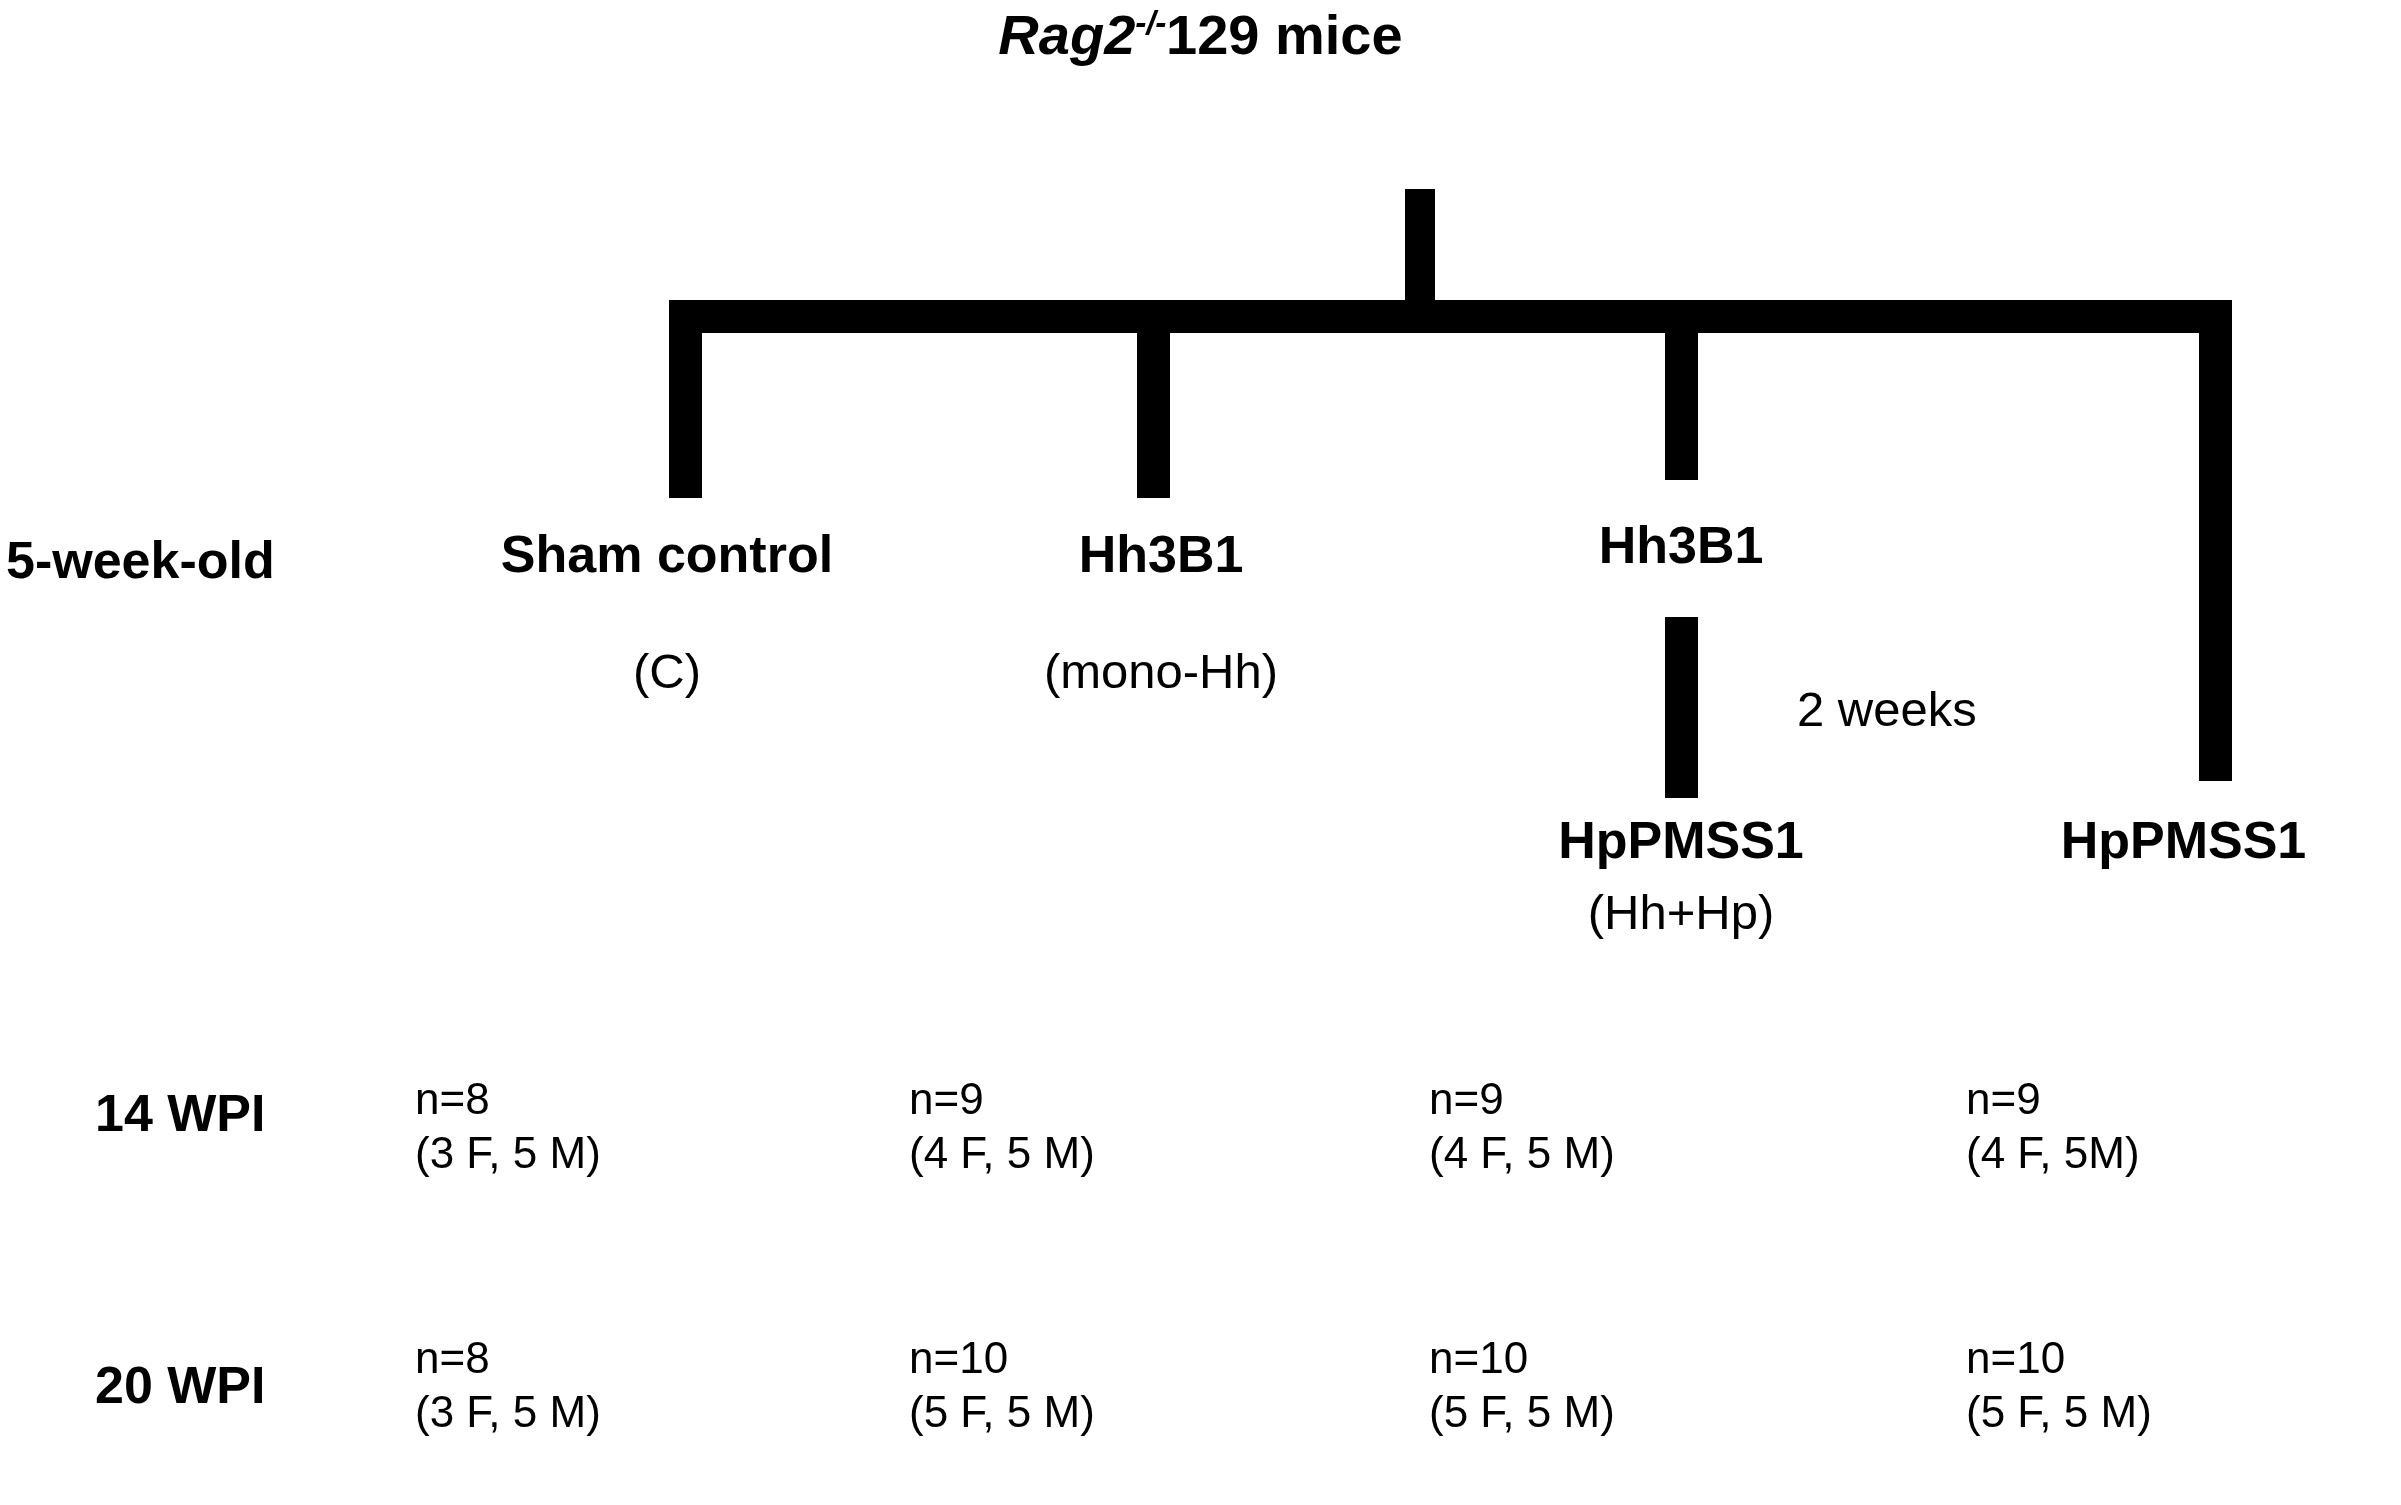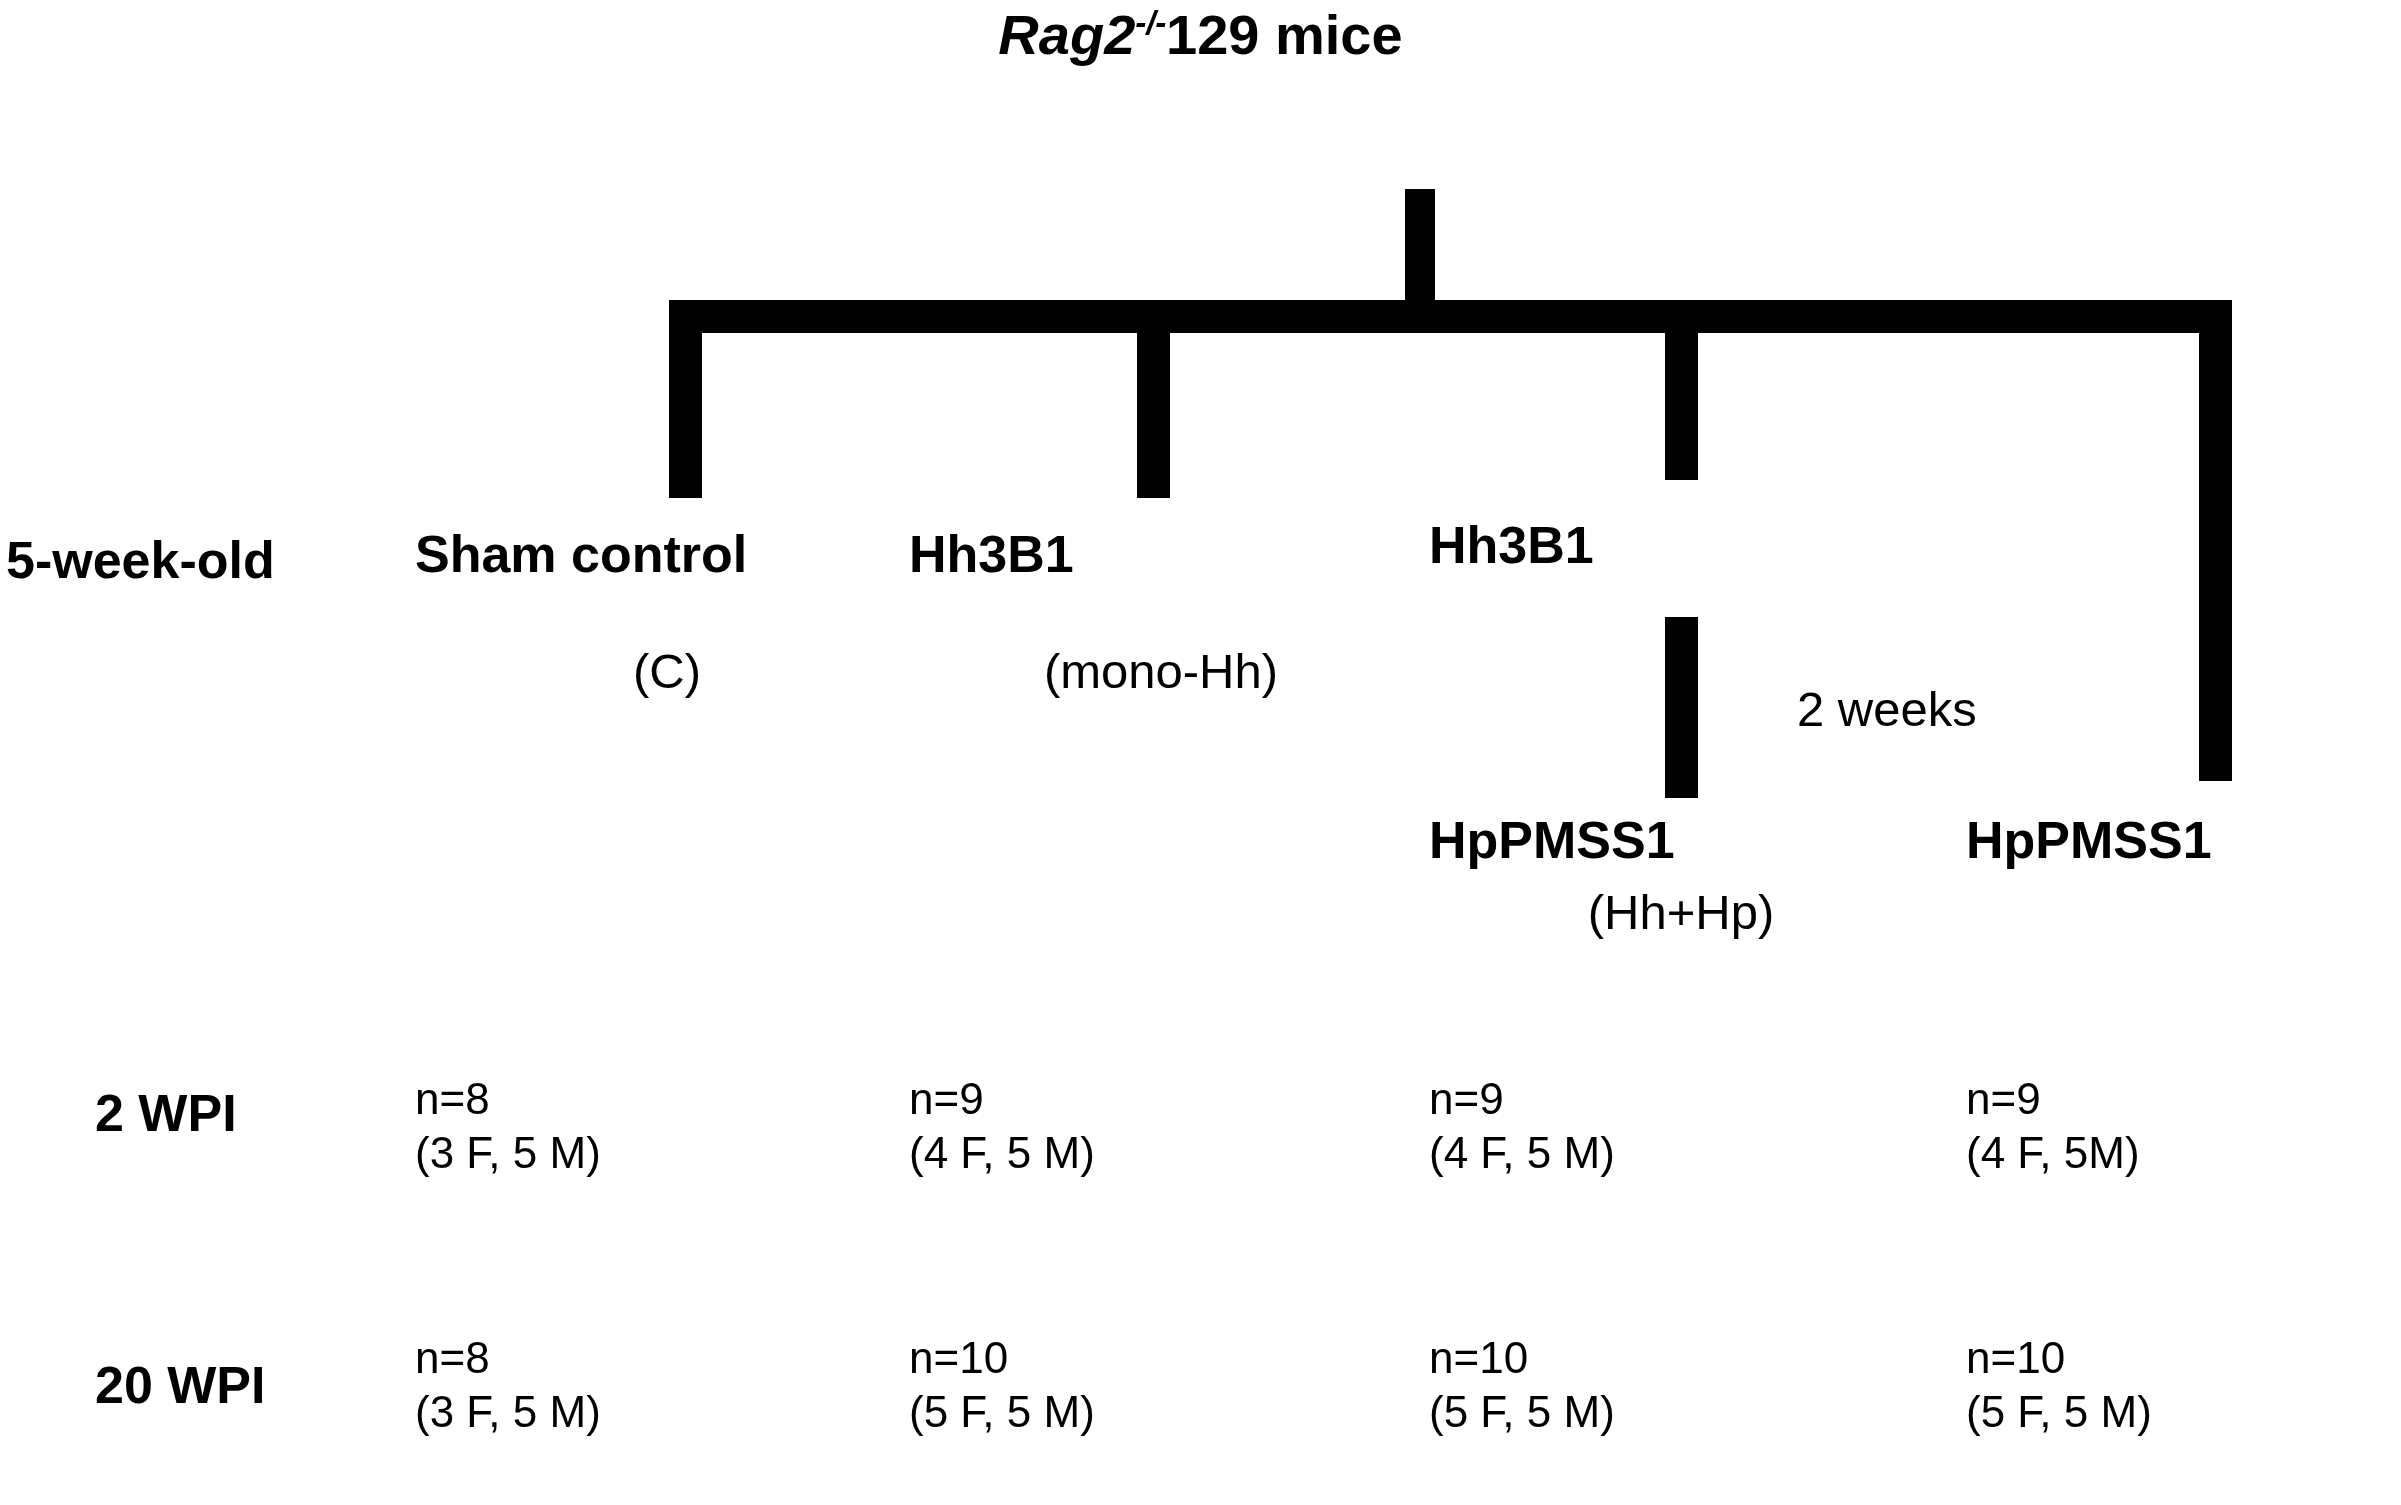--- a/index.html
+++ b/index.html
@@ -57,20 +57,21 @@
     font-size: 52px;
     font-weight: bold;
     white-space: nowrap;
     line-height: 1.0;
   }
 
   .grouptitle {
     position: absolute;
     font-size: 52px;
     font-weight: bold;
+    text-align: center;
     white-space: nowrap;
     line-height: 1.05;
   }
 
   .groupsub {
     position: absolute;
     font-size: 49px;
     font-weight: normal;
     text-align: center;
     white-space: nowrap;
@@ -128,21 +129,21 @@
 
   <div class="grouptitle" style="left:1429px; top:518px; width:504px;">Hh3B1</div>
 
   <div class="weeks" style="left:1761px; top:685px;margin-left:36px;">2 weeks</div>
 
   <div class="grouptitle" style="left:1429px; top:813px; width:504px;">HpPMSS1</div>
   <div class="groupsub" style="left:1429px; top:887px; width:504px;">(Hh+Hp)</div>
 
   <div class="grouptitle" style="left:1966px; top:813px; width:435px;">HpPMSS1</div>
 
-  <div class="rowlabel" style="left:95px; top:1087px;">2 WPI</div>
+  <div class="rowlabel" style="left:95px; top:1087px;">14 WPI</div>
 
   <div class="ncell" style="left:415px; top:1072px; width:504px;">
     <span class="nline">n=8</span>
     <span class="nline">(3 F, 5 M)</span>
   </div>
 
   <div class="ncell" style="left:909px; top:1072px; width:504px;">
     <span class="nline">n=9</span>
     <span class="nline">(4 F, 5 M)</span>
   </div>

